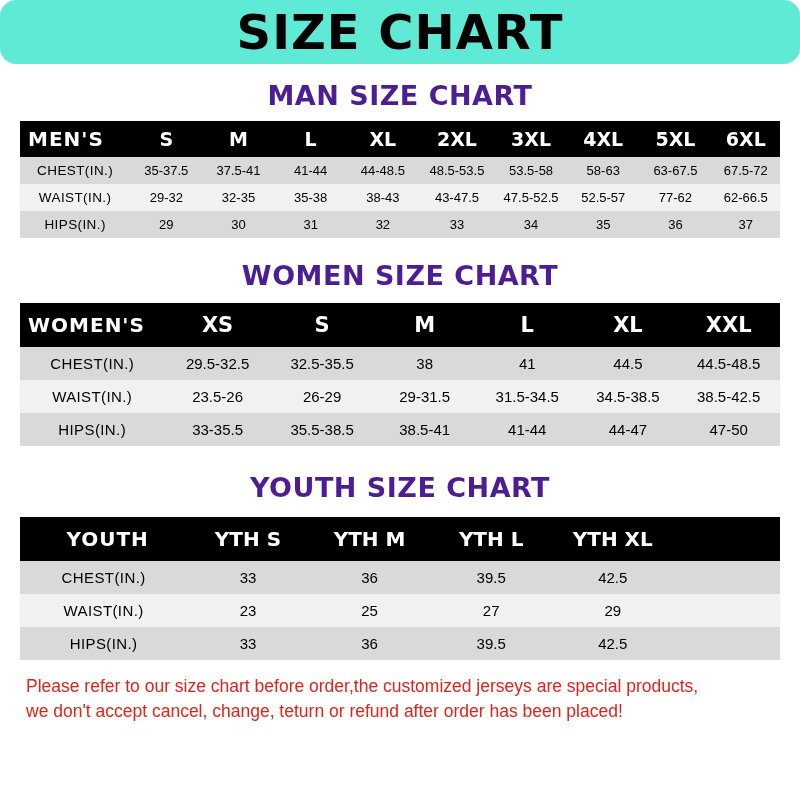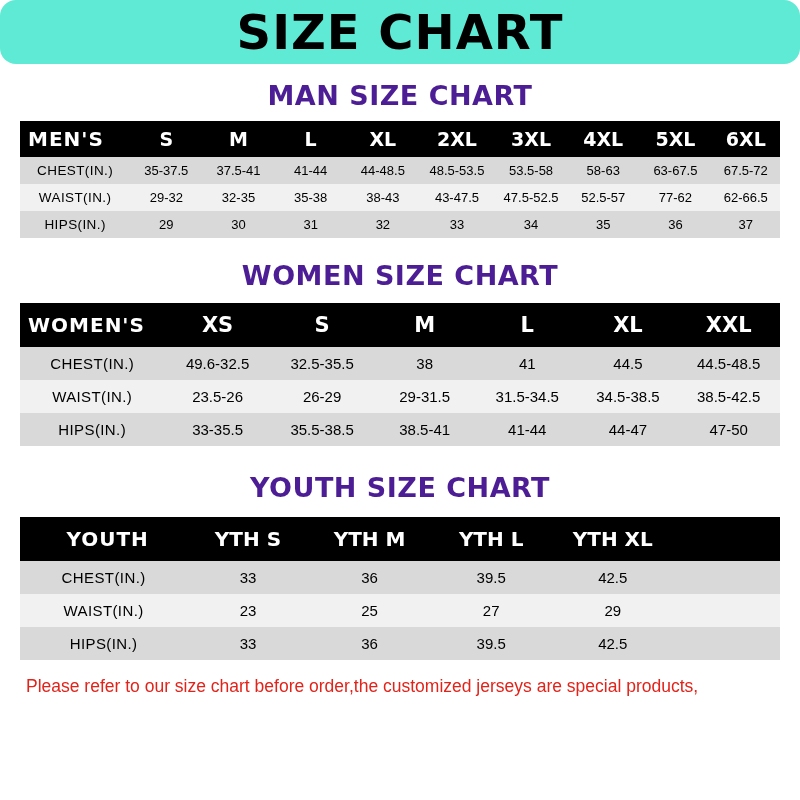--- a/index.html
+++ b/index.html
@@ -213,21 +213,21 @@
             <th>S</th>
             <th>M</th>
             <th>L</th>
             <th>XL</th>
             <th>XXL</th>
           </tr>
         </thead>
         <tbody>
           <tr>
             <td class="rowlabel">CHEST(IN.)</td>
-            <td>49.6-32.5</td>
+            <td>29.5-32.5</td>
             <td>32.5-35.5</td>
             <td>38</td>
             <td>41</td>
             <td>44.5</td>
             <td>44.5-48.5</td>
           </tr>
           <tr>
             <td class="rowlabel">WAIST(IN.)</td>
             <td>23.5-26</td>
             <td>26-29</td>
@@ -294,16 +294,17 @@
             <td>39.5</td>
             <td>42.5</td>
             <td></td>
           </tr>
         </tbody>
       </table>
     </div>
 
     <div class="note">
       <div>Please refer to our size chart before order,the customized jerseys are special products,</div>
+      <div>we don't accept cancel, change, teturn or refund after order has been placed!</div>
     </div>
 
   </div>
 </div>
 
 </body></html>

